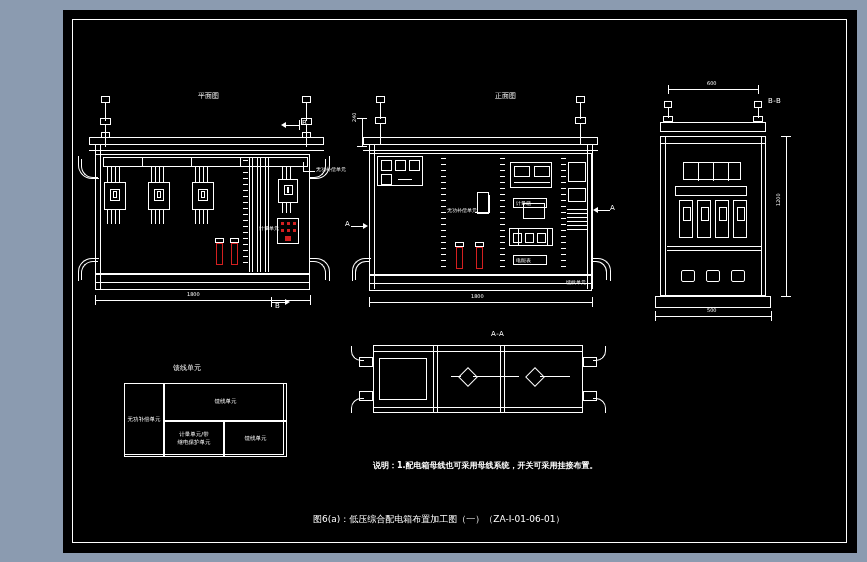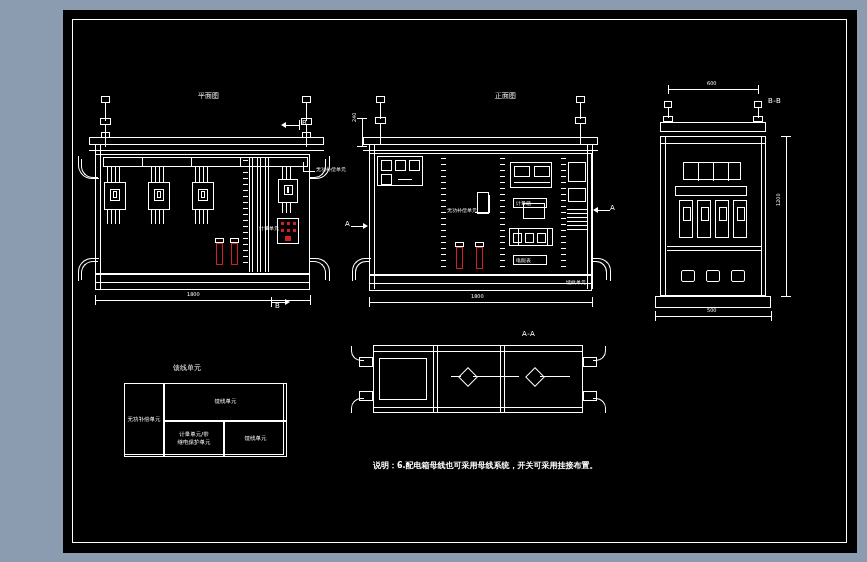--- a/index.html
+++ b/index.html
@@ -482,21 +482,21 @@
 
       <div>
         <div class="wire hline" style="left:592px;top:306px;width:116px;"></div>
         <div class="wire vline" style="left:592px;top:301px;height:10px;"></div>
         <div class="wire vline" style="left:708px;top:301px;height:10px;"></div>
         <div class="dim" style="left:644px;top:297px;">500</div>
       </div>
     </div>
 
     <div>
-      <div class="sect-label" style="left:459px;top:320px;">A-A</div>
+      <div class="sect-label" style="left:428px;top:320px;">A-A</div>
 
       <div class="box" style="left:310px;top:335px;width:210px;height:68px;"></div>
       <div class="wire hline" style="left:310px;top:341px;width:210px;"></div>
       <div class="wire hline" style="left:310px;top:397px;width:210px;"></div>
       <div class="wire vline" style="left:370px;top:335px;height:68px;"></div>
       <div class="wire vline" style="left:374px;top:335px;height:68px;"></div>
       <div class="wire vline" style="left:437px;top:335px;height:68px;"></div>
       <div class="wire vline" style="left:441px;top:335px;height:68px;"></div>
 
       <div class="box" style="left:316px;top:348px;width:48px;height:42px;"></div>
@@ -529,16 +529,17 @@
 
       <div class="tbl" style="left:61px;top:373px;width:160px;height:72px;">
         <div class="cell" style="left:-1px;top:-1px;width:40px;height:74px;">无功补偿单元</div>
         <div class="cell" style="left:39px;top:-1px;width:123px;height:38px;">馈线单元</div>
         <div class="cell" style="left:39px;top:37px;width:60px;height:36px;white-space:pre-line;">计量单元/带
 继电保护单元</div>
         <div class="cell" style="left:99px;top:37px;width:63px;height:36px;">馈线单元</div>
       </div>
     </div>
 
-    <div class="cn t8" style="left:310px;top:452px;font-weight:bold;">说明：6.配电箱母线也可采用母线系统，开关可采用挂接布置。</div>
+    <div class="cn t8" style="left:310px;top:452px;font-weight:bold;">说明：1.配电箱母线也可采用母线系统，开关可采用挂接布置。</div>
+    <div class="cn t9" style="left:250px;top:505px;">图6(a)：低压综合配电箱布置加工图（一）（ZA-I-01-06-01）</div>
 
   </div>
 </div>
 
 </body></html>

